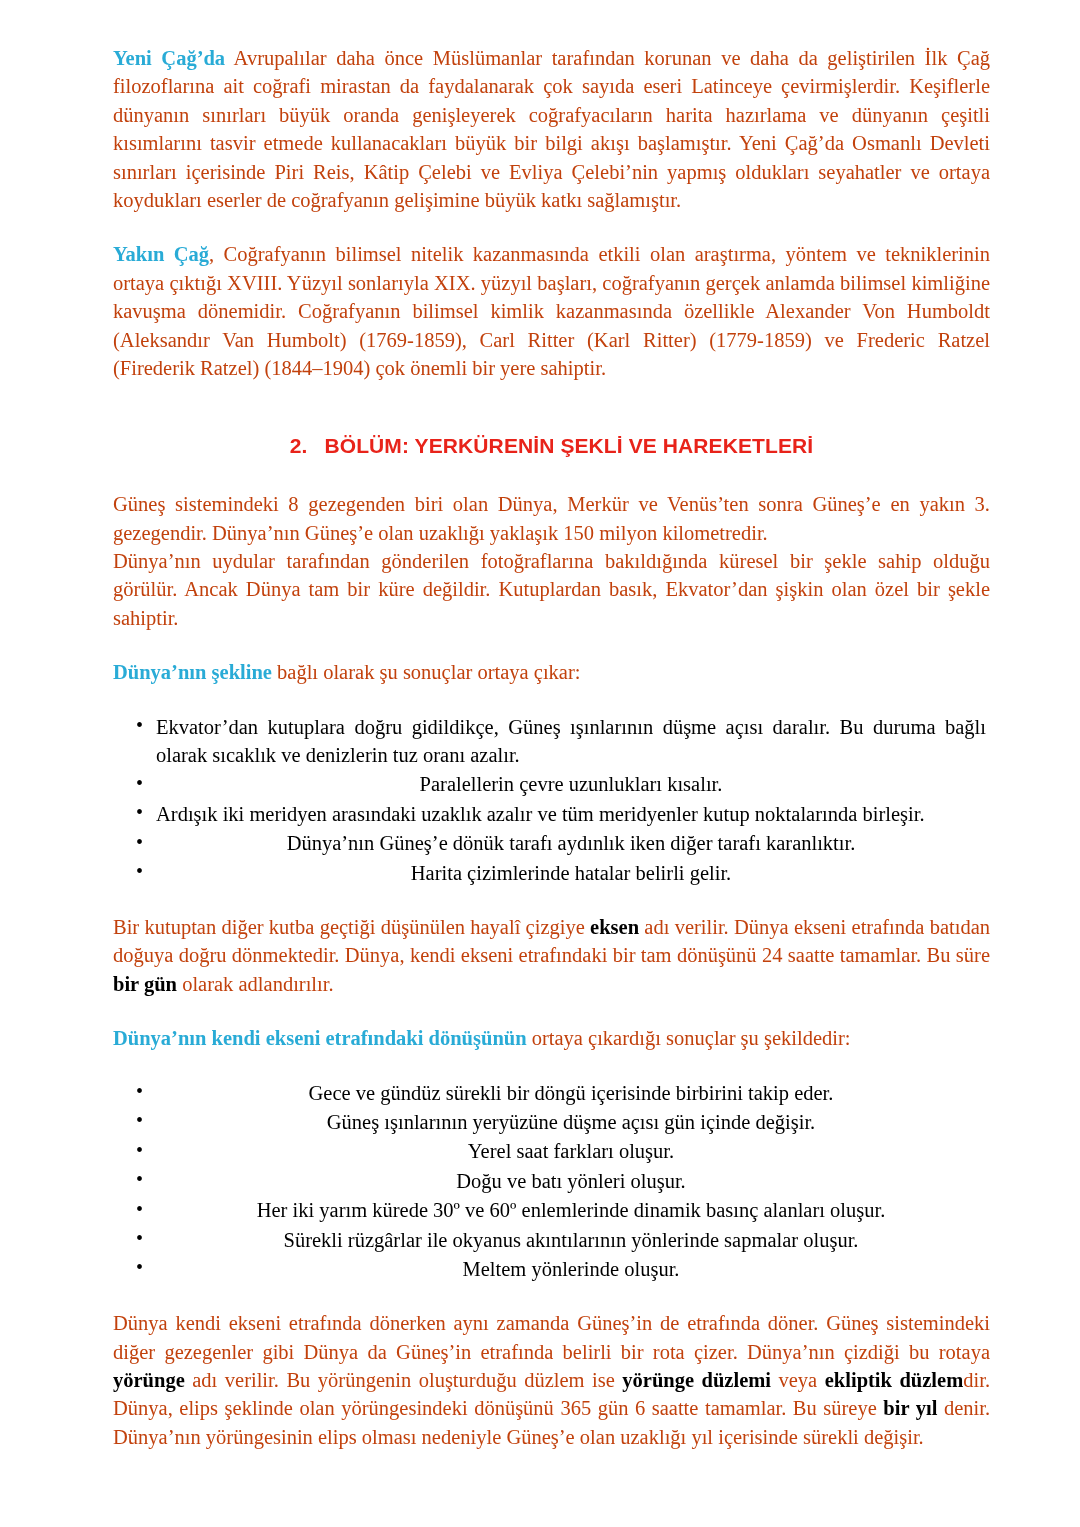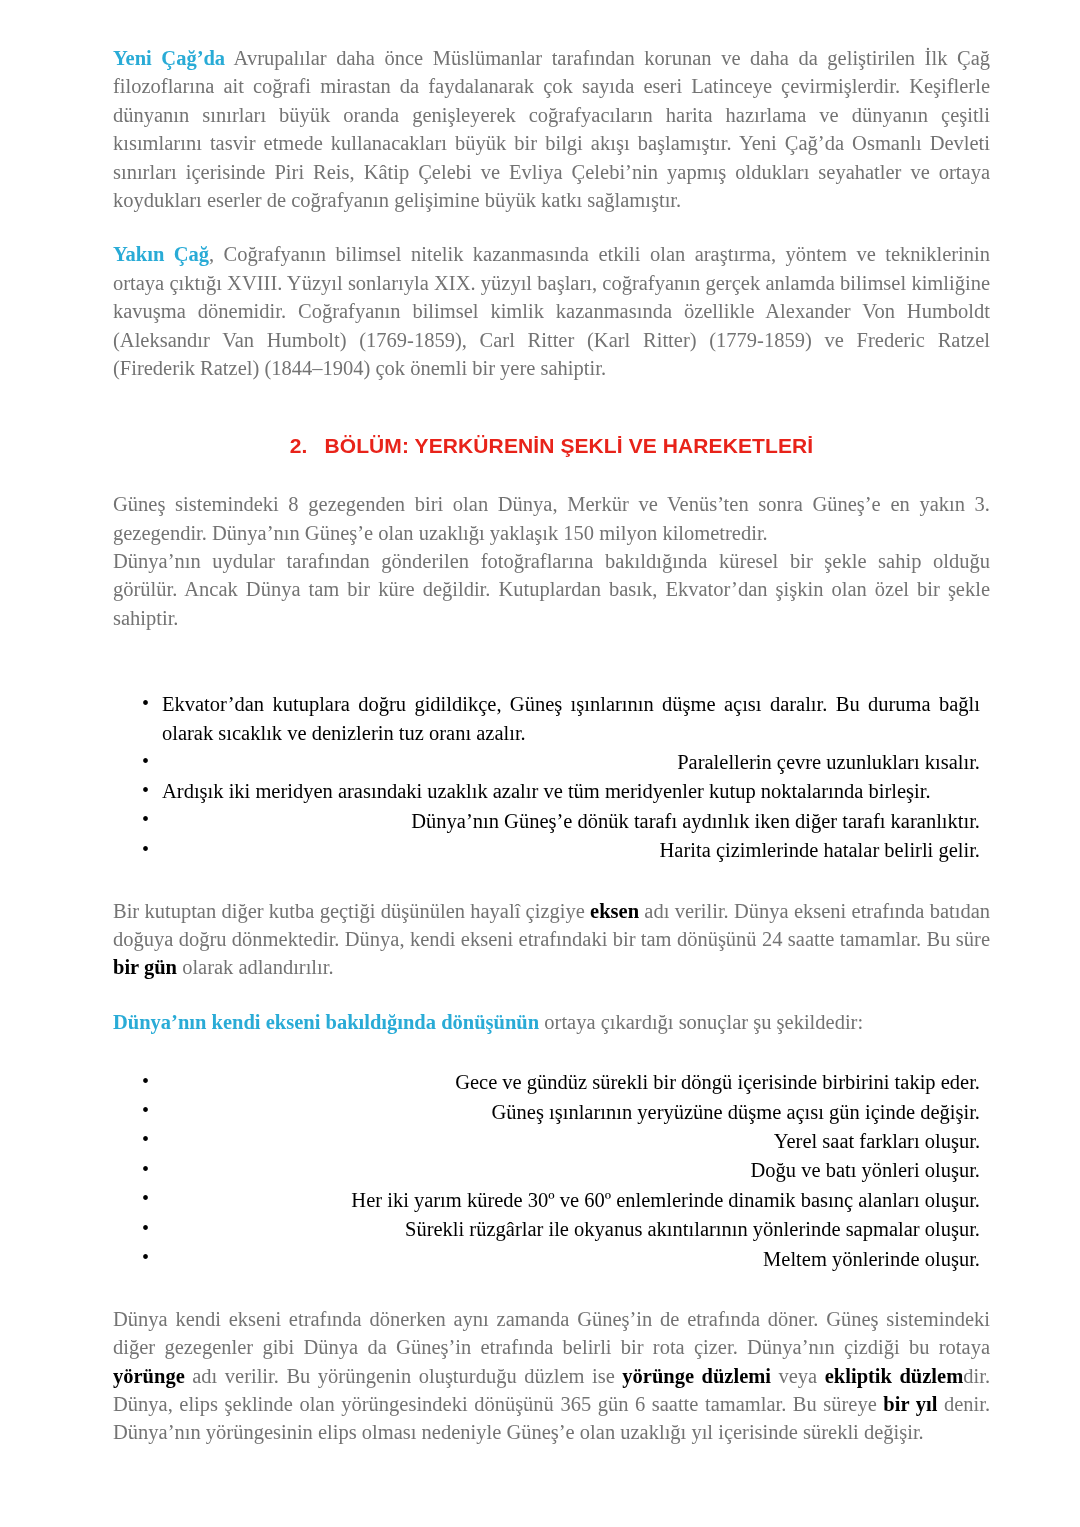--- a/index.html
+++ b/index.html
@@ -37,51 +37,51 @@
   }
   .gap-lg { height: 26px; }
   .gap-md { height: 22px; }
 
   
   .run-accent {
     color: #29abd6;
     font-weight: bold;
   }
   .run-bold { font-weight: bold; }
-  .run-plain { font-weight: normal; color: #737373; }
+  .run-plain { font-weight: normal; color: #c2410c; }
 
   
   .section-heading {
     display: flex;
     justify-content: center;
     align-items: baseline;
     margin: 0;
     color: #e8231a;
     font-family: "Liberation Sans", "DejaVu Sans", sans-serif;
     font-weight: bold;
     font-size: 21px;
     letter-spacing: 0.1px;
   }
   .section-heading .sh-number {
     margin-right: 17px;
   }
 
   
   ul.bullets {
     list-style: none;
-    margin: 10px;
+    margin: 4px;
     padding: 0;
   }
   ul.bullets > li {
     position: relative;
     padding-left: 39px;
     margin: 0 0 1px 0;
     font-size: 20.5px;
     line-height: 1.385;
-    text-align: right;
+    text-align: center;
   }
   ul.bullets > li::before {
     content: "\2022";
     position: absolute;
     left: 19px;
     top: -0.5px;
     font-size: 20px;
     line-height: 1.385;
     color: #000;
   }
@@ -110,38 +110,39 @@
     </h2>
 
     <div style="height:32px"></div>
 
     <p class="para"><span class="run-plain">Güneş sistemindeki 8 gezegenden biri olan Dünya, Merkür ve Venüs’ten sonra Güneş’e en yakın 3. gezegendir. Dünya’nın Güneş’e olan uzaklığı yaklaşık 150 milyon kilometredir.</span></p>
 
     <p class="para"><span class="run-plain">Dünya’nın uydular tarafından gönderilen fotoğraflarına bakıldığında küresel bir şekle sahip olduğu görülür. Ancak Dünya tam bir küre değildir. Kutuplardan basık, Ekvator’dan şişkin olan özel bir şekle sahiptir.</span></p>
 
     <div class="gap-lg"></div>
 
+    <p class="para"><span class="run-accent">Dünya’nın şekline</span><span class="run-plain"> bağlı olarak şu sonuçlar ortaya çıkar:</span></p>
 
     <div class="gap-md"></div>
 
     <ul class="bullets">
         <li class="wrap">Ekvator’dan kutuplara doğru gidildikçe, Güneş ışınlarının düşme açısı daralır. Bu duruma bağlı olarak sıcaklık ve denizlerin tuz oranı azalır.</li>
         <li>Paralellerin çevre uzunlukları kısalır.</li>
         <li class="wrap">Ardışık iki meridyen arasındaki uzaklık azalır ve tüm meridyenler kutup noktalarında birleşir.</li>
         <li>Dünya’nın Güneş’e dönük tarafı aydınlık iken diğer tarafı karanlıktır.</li>
         <li>Harita çizimlerinde hatalar belirli gelir.</li>
       </ul>
 
     <div class="gap-md"></div>
 
     <p class="para"><span class="run-plain">Bir kutuptan diğer kutba geçtiği düşünülen hayalî çizgiye </span><span class="run-bold">eksen</span><span class="run-plain"> adı verilir. Dünya ekseni etrafında batıdan doğuya doğru dönmektedir. Dünya, kendi ekseni etrafındaki bir tam dönüşünü 24 saatte tamamlar. Bu süre </span><span class="run-bold">bir gün</span><span class="run-plain"> olarak adlandırılır.</span></p>
 
     <div class="gap-lg"></div>
 
-    <p class="para"><span class="run-accent">Dünya’nın kendi ekseni bakıldığında dönüşünün</span><span class="run-plain"> ortaya çıkardığı sonuçlar şu şekildedir:</span></p>
+    <p class="para"><span class="run-accent">Dünya’nın kendi ekseni etrafındaki dönüşünün</span><span class="run-plain"> ortaya çıkardığı sonuçlar şu şekildedir:</span></p>
 
     <div class="gap-md"></div>
 
     <ul class="bullets">
         <li>Gece ve gündüz sürekli bir döngü içerisinde birbirini takip eder.</li>
         <li>Güneş ışınlarının yeryüzüne düşme açısı gün içinde değişir.</li>
         <li>Yerel saat farkları oluşur.</li>
         <li>Doğu ve batı yönleri oluşur.</li>
         <li>Her iki yarım kürede 30º ve 60º enlemlerinde dinamik basınç alanları oluşur.</li>
         <li>Sürekli rüzgârlar ile okyanus akıntılarının yönlerinde sapmalar oluşur.</li>

